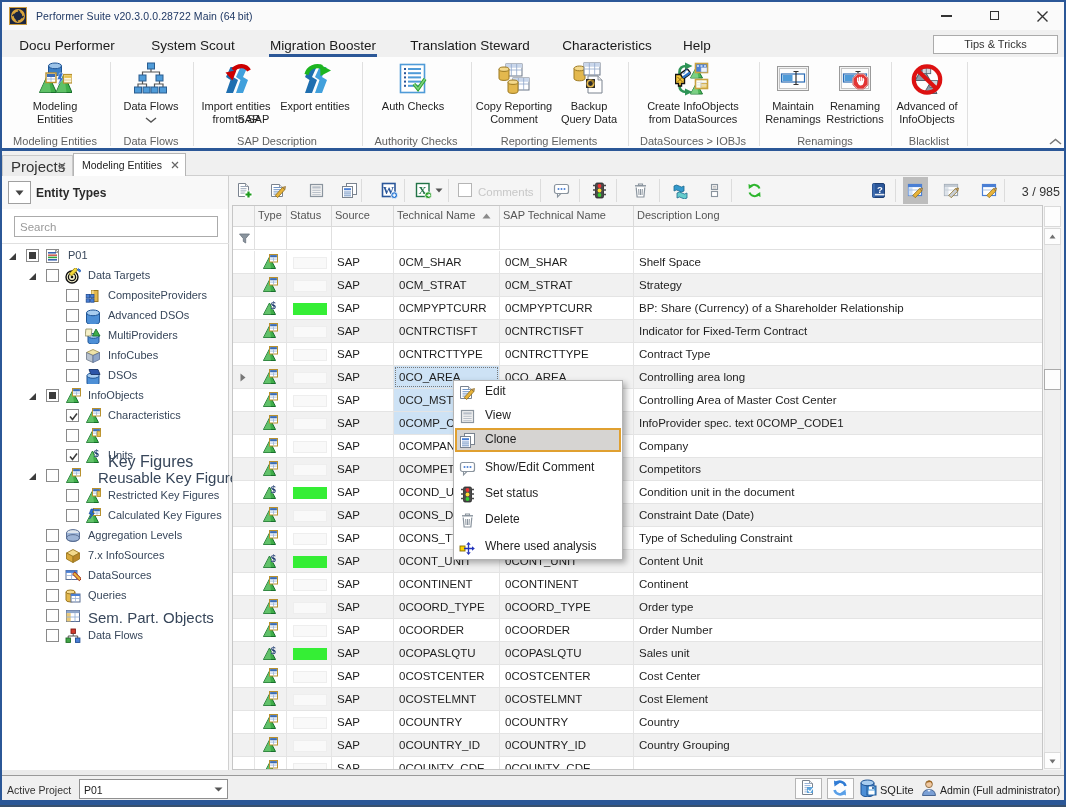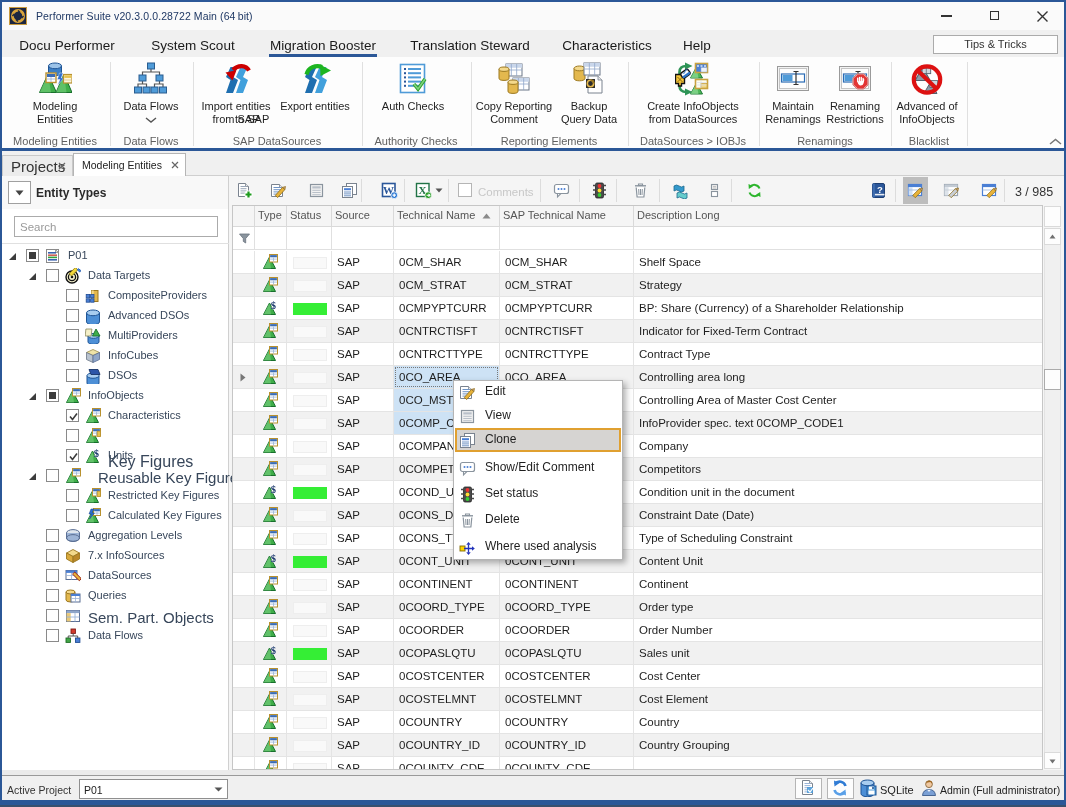--- a/index.html
+++ b/index.html
@@ -229,21 +229,21 @@
         <rect x="7" y="0.5" width="7.5" height="7" fill="#cfd6de" stroke="#56616e" stroke-width="0.8"></rect>
       </g>
       <circle cx="17" cy="16.5" r="13.2" fill="none" stroke="#dd1111" stroke-width="4.2"></circle>
       <line x1="7.5" y1="7.2" x2="26.5" y2="25.8" stroke="#dd1111" stroke-width="4.2"></line>
     </svg>
   </div>
 <div style="position:absolute;left:847px;top:100px;width:160px;text-align:center;font-size:11px;color:#1e1e1e">Advanced of</div>
 <div style="position:absolute;left:847px;top:113px;width:160px;text-align:center;font-size:11px;color:#1e1e1e">InfoObjects</div>
 <div style="position:absolute;left:-30px;top:135px;width:170px;text-align:center;font-size:11px;color:#5f5f5f">Modeling Entities</div>
 <div style="position:absolute;left:66px;top:135px;width:170px;text-align:center;font-size:11px;color:#5f5f5f">Data Flows</div>
-<div style="position:absolute;left:192px;top:135px;width:170px;text-align:center;font-size:11px;color:#5f5f5f">SAP DataSources</div>
+<div style="position:absolute;left:192px;top:135px;width:170px;text-align:center;font-size:11px;color:#5f5f5f">SAP Description</div>
 <div style="position:absolute;left:331px;top:135px;width:170px;text-align:center;font-size:11px;color:#5f5f5f">Authority Checks</div>
 <div style="position:absolute;left:464px;top:135px;width:170px;text-align:center;font-size:11px;color:#5f5f5f">Reporting Elements</div>
 <div style="position:absolute;left:608px;top:135px;width:170px;text-align:center;font-size:11px;color:#5f5f5f">DataSources &gt; IOBJs</div>
 <div style="position:absolute;left:740px;top:135px;width:170px;text-align:center;font-size:11px;color:#5f5f5f">Renamings</div>
 <div style="position:absolute;left:844px;top:135px;width:170px;text-align:center;font-size:11px;color:#5f5f5f">Blacklist</div>
 <svg class="ab" style="left:1049px;top:138px" width="13" height="7" viewBox="0 0 13 7">
     <path d="M1,6 l5.5,-4.5 5.5,4.5" stroke="#777" stroke-width="1.5" fill="none"></path>
   </svg>
 <div style="position:absolute;left:2px;top:151px;width:1062px;height:25px;background:#f0f0f0;border-bottom:1px solid #cfcfcf"></div>
 <div style="position:absolute;left:2px;top:155px;width:71px;height:21px;background:#ececec;border:1px solid #c9c9c9;border-bottom:none"></div>
@@ -674,21 +674,21 @@
     <svg width="17" height="17" viewBox="0 0 17 17">
       <rect x="1.5" y="2.5" width="13" height="11" fill="#fff" stroke="#4a7fd4" stroke-width="1.2"></rect>
       <rect x="1.5" y="2.5" width="13" height="2.6" fill="#4a7fd4"></rect>
       <line x1="1.5" y1="8" x2="14.5" y2="8" stroke="#9ab4d8" stroke-width="0.8"></line>
       <g transform="translate(7,14.5) rotate(-45.0)">
         <rect x="0" y="-1.7" width="9.420815280171308" height="3.4" fill="#e8b33a" stroke="#8a6914" stroke-width="0.7"></rect>
         <polygon points="9.420815280171308,-1.7 12.020815280171307,0 9.420815280171308,1.7" fill="#caa17a" stroke="#8a6914" stroke-width="0.6"></polygon>
       </g>
     </svg>
   </div>
-<div style="position:absolute;left:1008px;top:185px;width:52px;text-align:center;font-size:12.5px;color:#333">3 / 985</div>
+<div style="position:absolute;left:1008px;top:185px;width:52px;text-align:right;font-size:12.5px;color:#333">3 / 985</div>
 <div style="position:absolute;left:232px;top:205px;width:811px;height:565px;background:#fff;border:1px solid #c6c6c6"></div>
 <div style="position:absolute;left:233px;top:206px;width:809px;height:21px;background:#f5f5f5;border-bottom:1px solid #d9d9d9"></div>
 <div style="position:absolute;left:258px;top:209px;font-size:11px;color:#555;white-space:nowrap">Type</div>
 <div style="position:absolute;left:290px;top:209px;font-size:11px;color:#555;white-space:nowrap">Status</div>
 <div style="position:absolute;left:335px;top:209px;font-size:11px;color:#555;white-space:nowrap">Source</div>
 <div style="position:absolute;left:397px;top:209px;font-size:11px;color:#555;white-space:nowrap">Technical Name</div>
 <div style="position:absolute;left:503px;top:209px;font-size:11px;color:#555;white-space:nowrap">SAP Technical Name</div>
 <div style="position:absolute;left:637px;top:209px;font-size:11px;color:#555;white-space:nowrap">Description Long</div>
 <div style="position:absolute;left:254px;top:206px;width:1px;height:21px;background:#d9d9d9"></div>
 <div style="position:absolute;left:286px;top:206px;width:1px;height:21px;background:#d9d9d9"></div>

